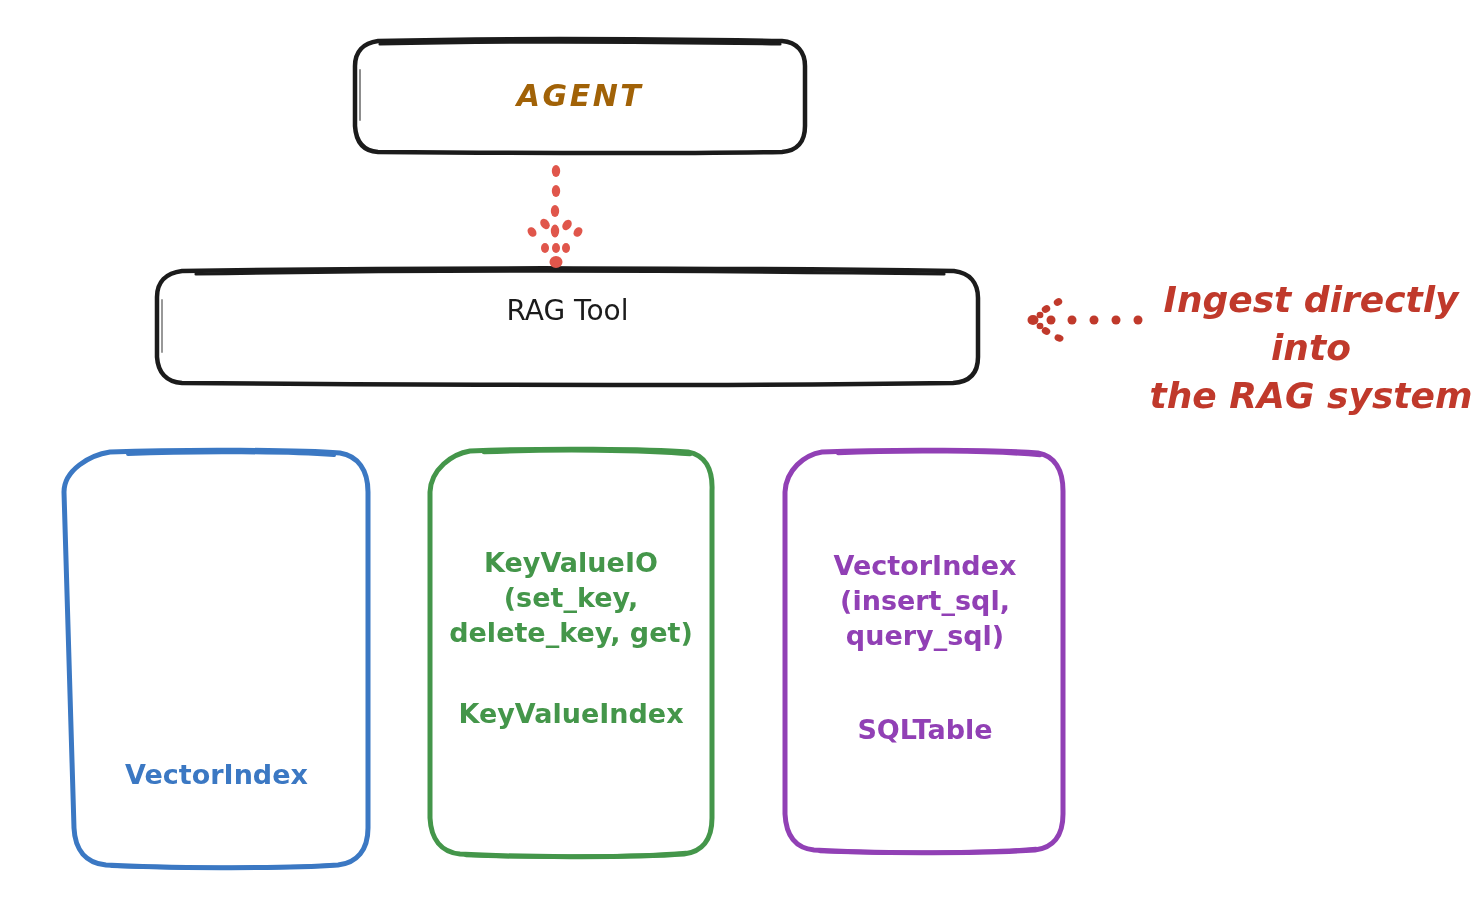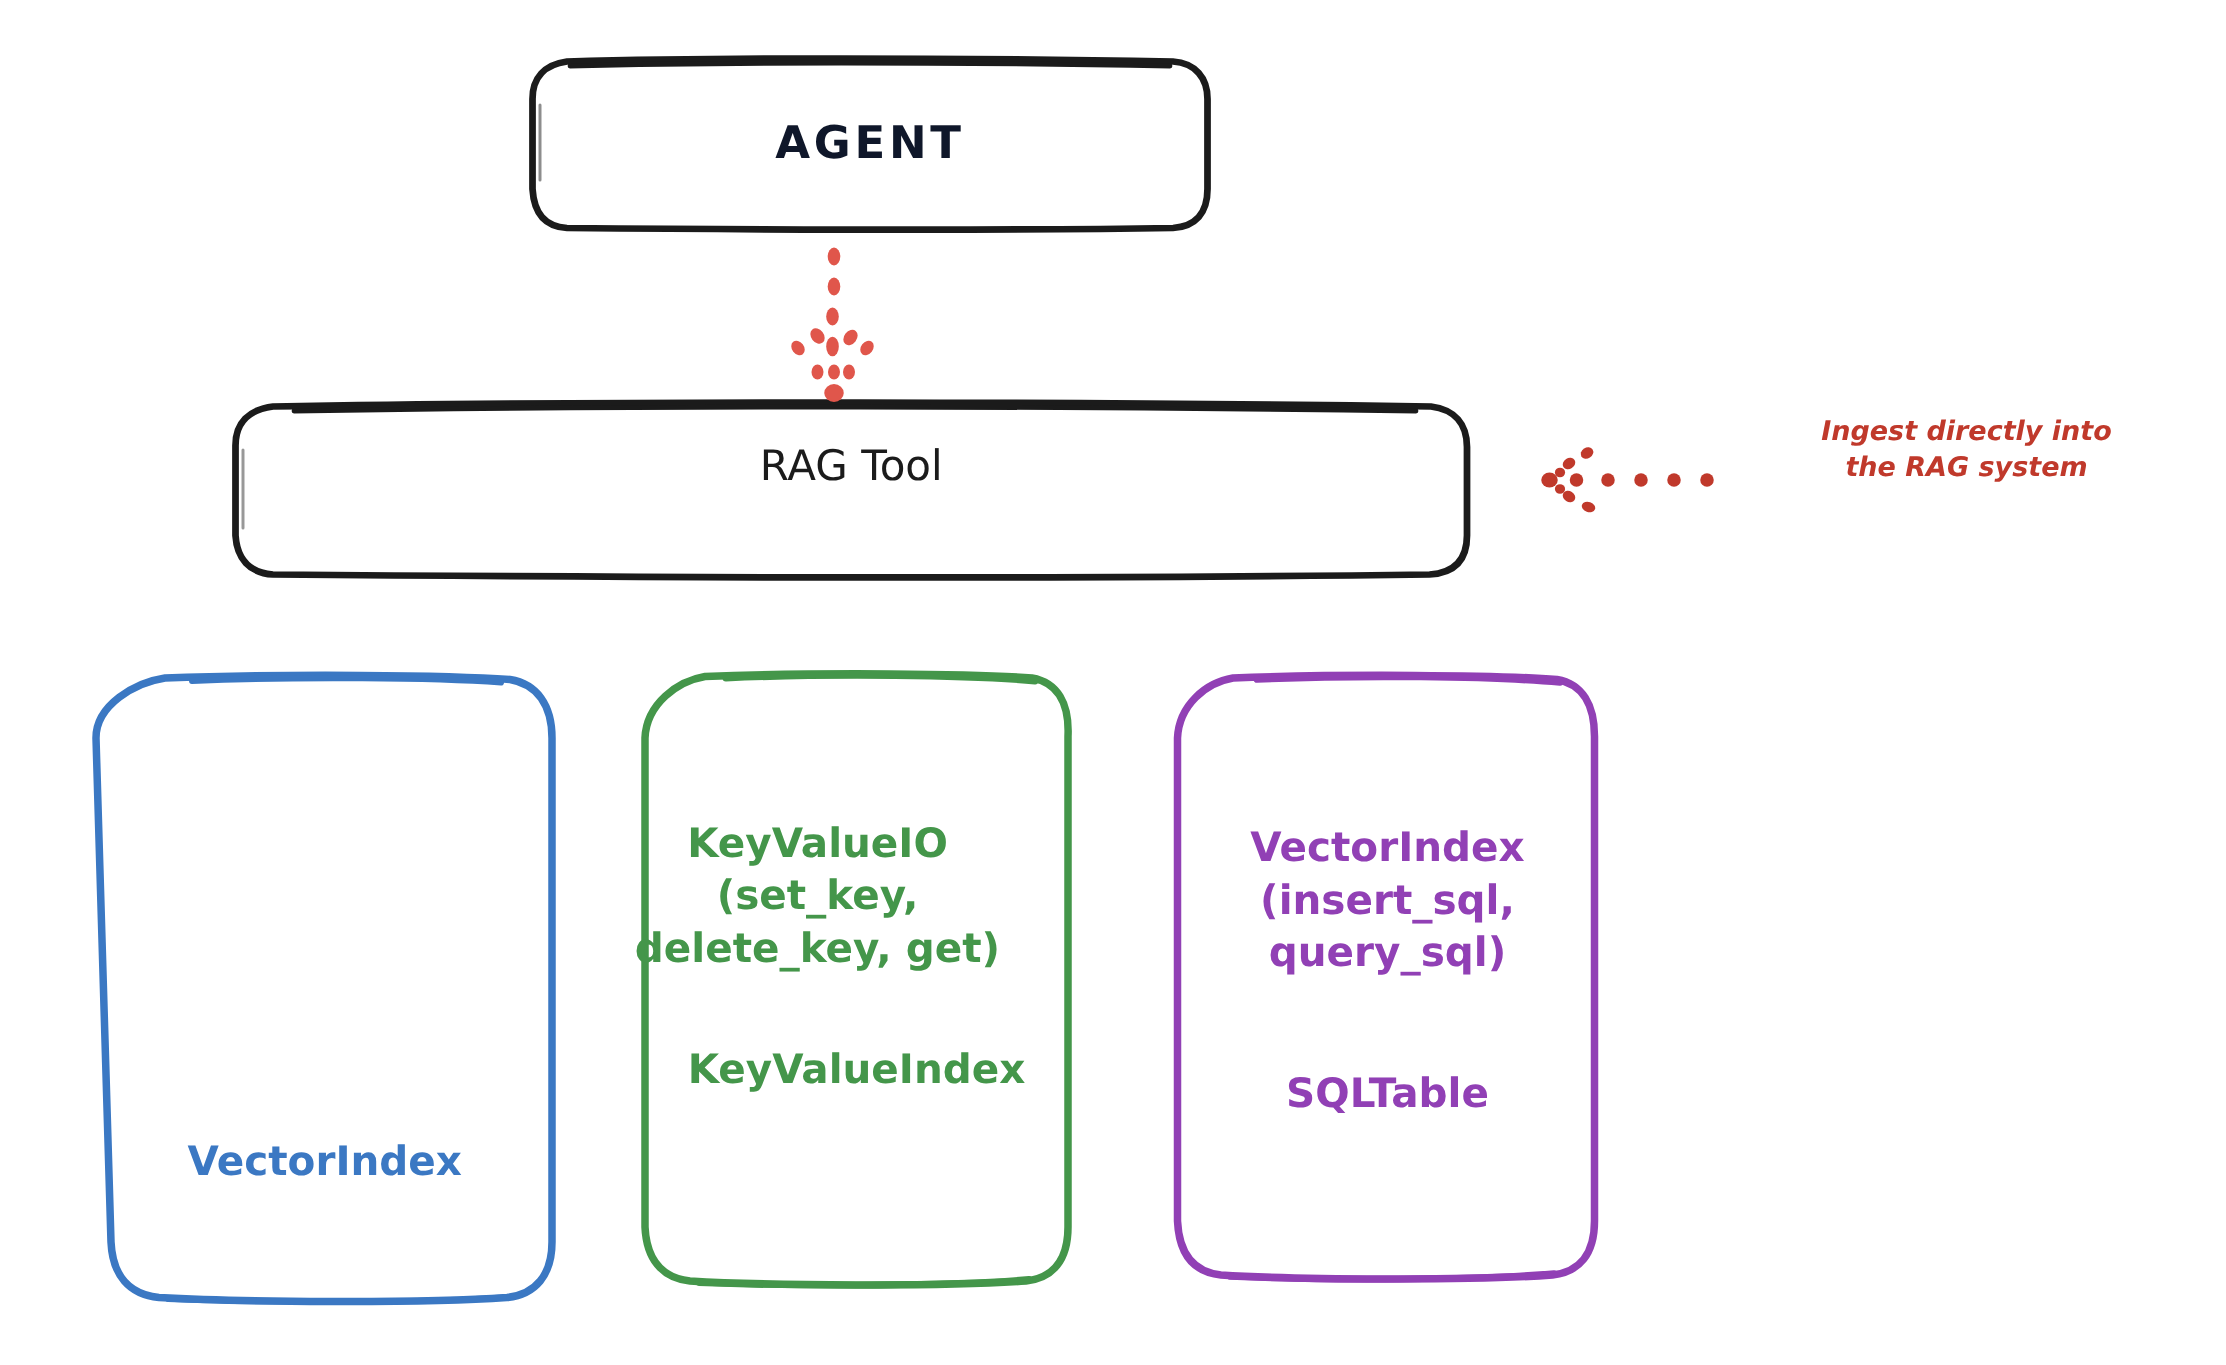--- a/index.html
+++ b/index.html
@@ -33,23 +33,24 @@
     text-align: center;
     line-height: 1.32;
     white-space: pre-line;
     user-select: none;
   }
   .label-agent {
     left: 355px;
     top: 76px;
     width: 450px;
     font-size: 30px;
+    font-style: italic;
     font-weight: 600;
     letter-spacing: 2.5px;
-    color: #0f172a;
+    color: #a16207;
     font-family: "DejaVu Sans", sans-serif;
   }
   .label-ragtool {
     left: 157px;
     top: 293px;
     width: 821px;
     font-size: 28px;
     color: #1b1b1b;
     font-family: "DejaVu Sans", sans-serif;
   }
@@ -68,21 +69,21 @@
   .label-vectorindex {
     left: 64px;
     top: 738px;
     width: 305px;
     color: #3b78c3;
     font-size: 27px;
     font-weight: 600;
     margin-top: 19px;
   }
   .label-keyvalueio {
-    left: 396px;
+    left: 422px;
     top: 545px;
     width: 298px;
     color: #44964a;
   }
   .label-keyvalueindex {
     left: 422px;
     top: 696px;
     width: 298px;
     color: #44964a;
     font-size: 27px;
@@ -100,21 +101,21 @@
     width: 282px;
     color: #9140b5;
     font-size: 27px;
     font-weight: 600;
   }
   .annotation-note {
     position: absolute;
     left: 1146px;
     top: 276px;
     width: 330px;
-    font-size: 18px;
+    font-size: 36px;
     line-height: 1.33;
     color: #c0392b;
     text-align: center;
     white-space: pre-line;
     font-style: italic;
     font-weight: 600;
     user-select: none;
   }
 </style>
 </head>

